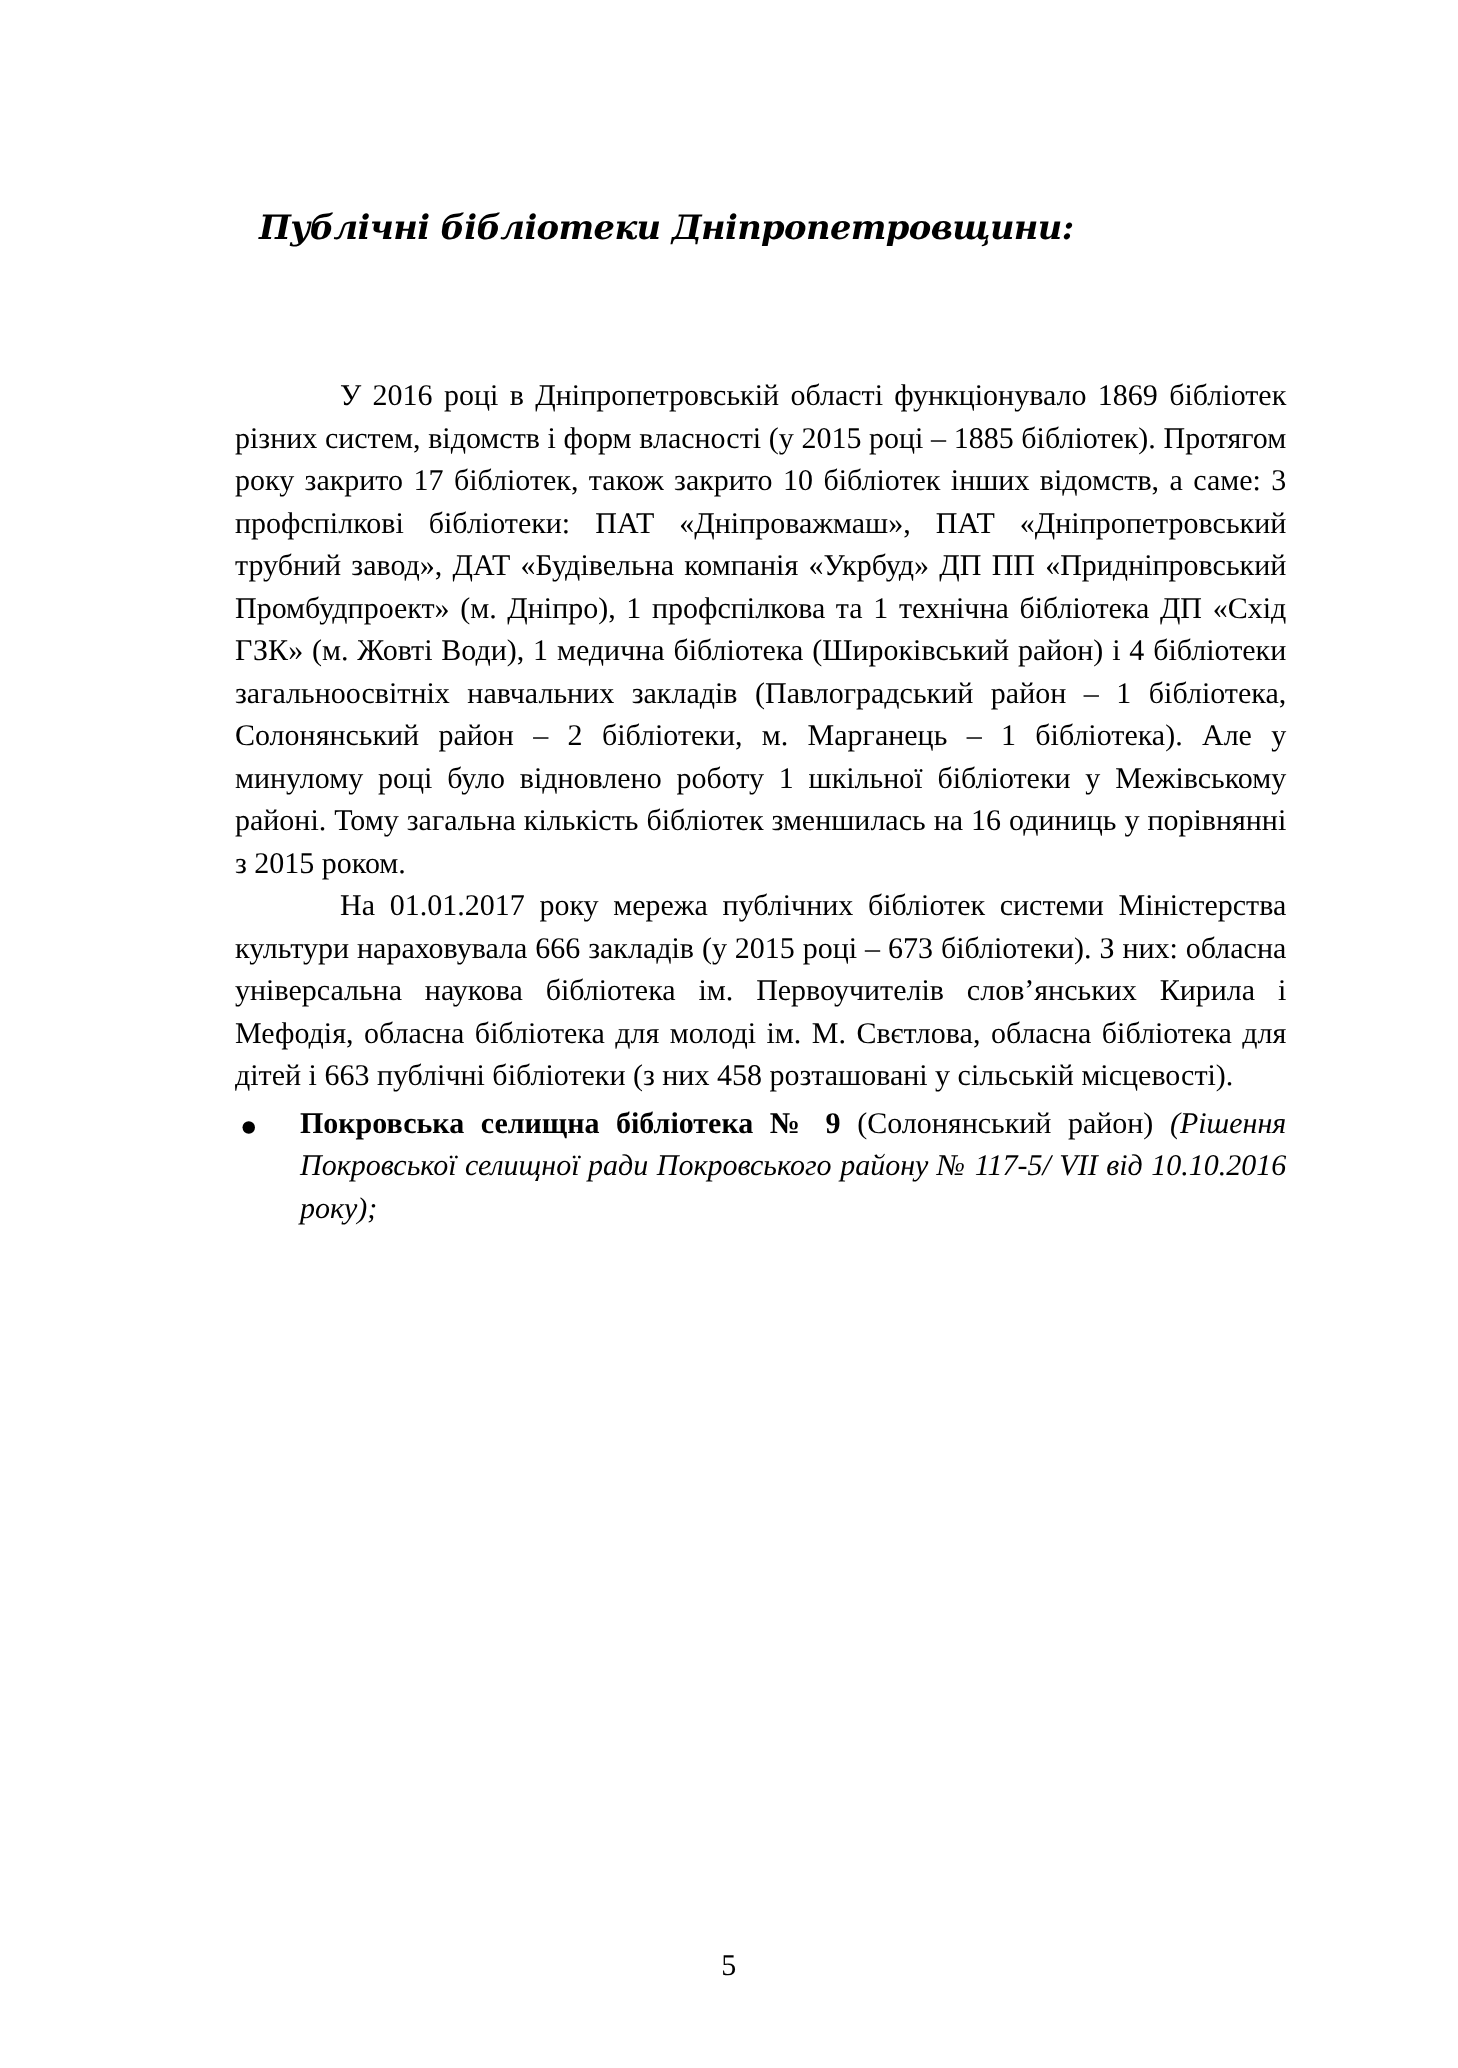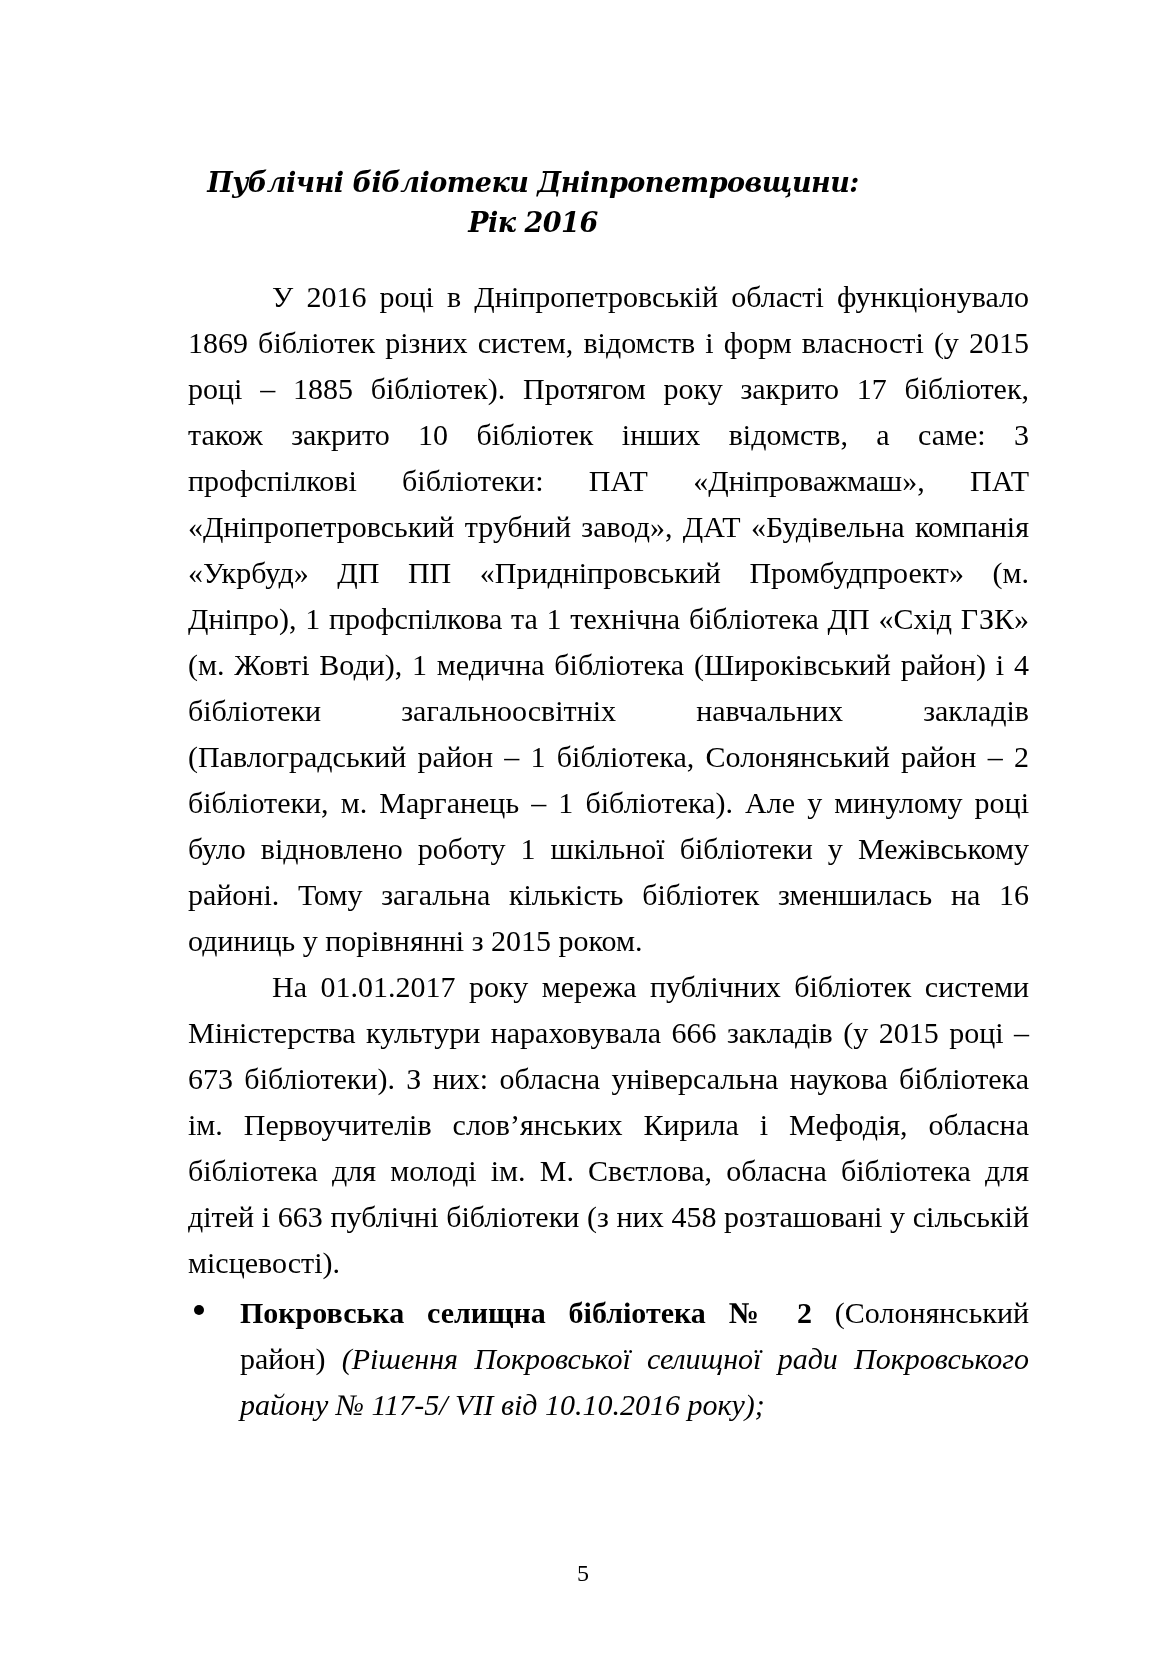--- a/index.html
+++ b/index.html
@@ -30,24 +30,24 @@
       font-family: "DejaVu Serif", "Liberation Serif", serif;
       font-style: italic;
       font-weight: bold;
       font-size: 27px;
       line-height: 40px;
       letter-spacing: -0.5px;
     }
     .content {
       position: absolute;
       left: 188px;
-      top: 274px;
+      top: 300px;
       width: 841px;
-      font-size: 30px;
-      line-height: 46px;
+      font-size: 24px;
+      line-height: 34px;
       text-align: justify;
     }
     .content p {
       margin: 0;
       text-indent: 84px;
     }
     .bullets {
       list-style: none;
       margin: 0;
       padding: 0;
@@ -78,29 +78,28 @@
       font-size: 24px;
     }
   </style>
 </head>
 <body>
 
 <div class="page">
 
   <div class="title">
     <div>Публічні бібліотеки Дніпропетровщини:</div>
-    <div>Рік 2016</div>
   </div>
 
   <div class="content">
     <p>У 2016 році в Дніпропетровській області функціонувало 1869 бібліотек різних систем, відомств і форм власності (у 2015 році – 1885 бібліотек). Протягом року закрито 17 бібліотек, також закрито 10 бібліотек інших відомств, а саме: 3 профспілкові бібліотеки: ПАТ «Дніпроважмаш», ПАТ «Дніпропетровський трубний завод», ДАТ «Будівельна компанія «Укрбуд» ДП ПП «Придніпровський Промбудпроект» (м. Дніпро), 1 профспілкова та 1 технічна бібліотека ДП «Схід ГЗК» (м. Жовті Води), 1 медична бібліотека (Широківський район) і 4 бібліотеки загальноосвітніх навчальних закладів (Павлоградський район – 1 бібліотека, Солонянський район – 2 бібліотеки, м. Марганець – 1 бібліотека). Але у минулому році було відновлено роботу 1 шкільної бібліотеки у Межівському районі. Тому загальна кількість бібліотек зменшилась на 16 одиниць у порівнянні з 2015 роком.</p>
     <p>На 01.01.2017 року мережа публічних бібліотек системи Міністерства культури нараховувала 666 закладів (у 2015 році – 673 бібліотеки). З них: обласна універсальна наукова бібліотека ім. Первоучителів слов’янських Кирила і Мефодія, обласна бібліотека для молоді ім. М. Свєтлова, обласна бібліотека для дітей і 663 публічні бібліотеки (з них 458 розташовані у сільській місцевості).</p>
 
     <ul class="bullets">
       <li>
         <span class="dot"></span>
-        <span class="bold">Покровська селищна бібліотека № 2</span><span> (Солонянський район) </span><span class="ital">(Рішення Покровської селищної ради Покровського району № 117-5/ VII від 10.10.2016 року);</span>
+        <span class="bold">Покровська селищна бібліотека № 9</span><span> (Солонянський район) </span><span class="ital">(Рішення Покровської селищної ради Покровського району № 117-5/ VII від 10.10.2016 року);</span>
       </li>
     </ul>
   </div>
 
   <div class="page-number">5</div>
 </div>
 
 </body></html>

